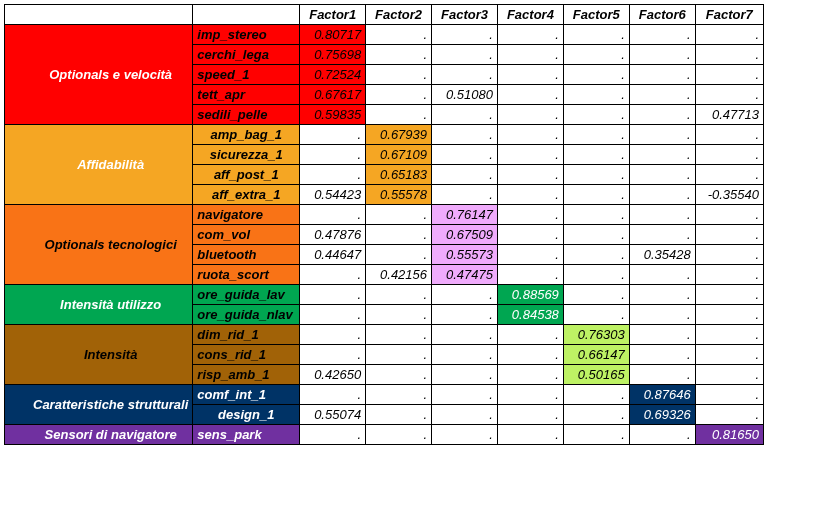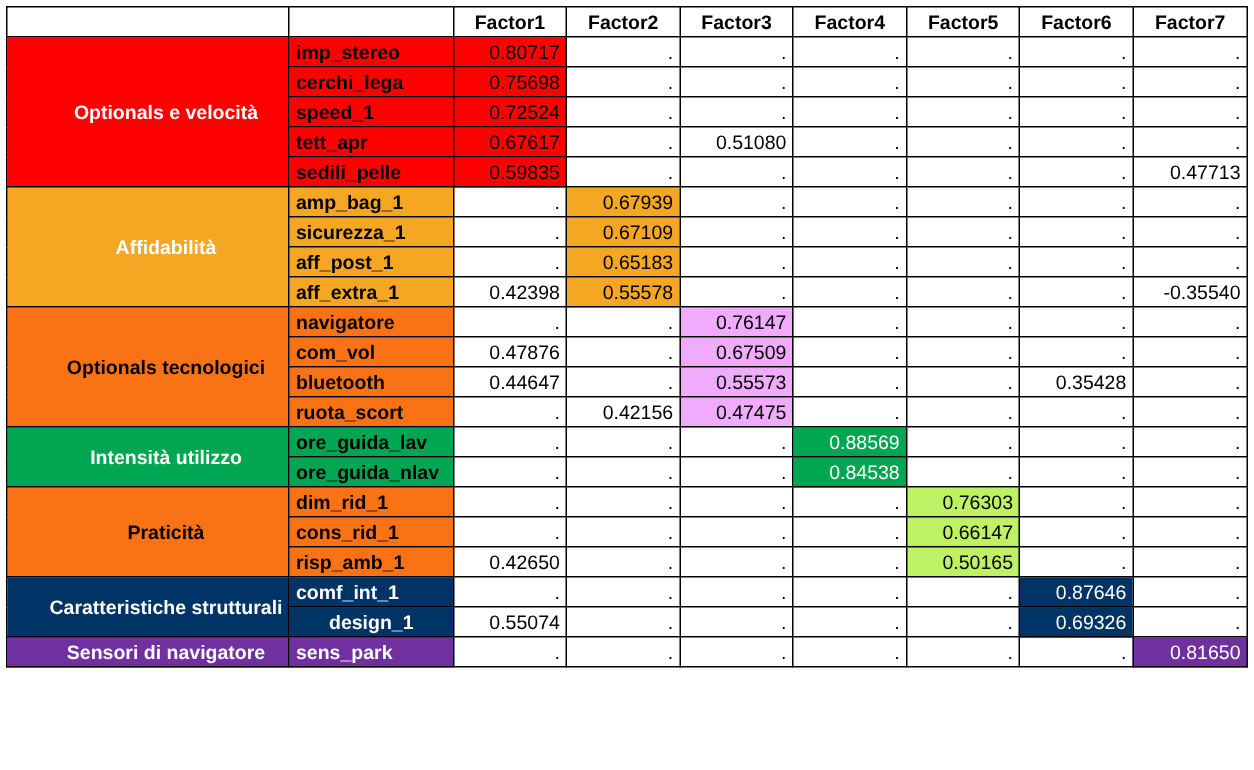--- a/index.html
+++ b/index.html
@@ -4,21 +4,22 @@
 <style>
   body {
     margin: 0;
     padding: 4px;
     font-family: Arial, sans-serif;
     font-size: 13px;
     background: #fff;
   }
   table {
     border-collapse: collapse;
-    width: 828px;
+    width: 760px;
+    font-style: italic;
   }
   th, td {
     border: 1px solid #000;
     padding: 2px 4px;
     height: 20px;
     box-sizing: border-box;
     white-space: nowrap;
   }
   th {
     text-align: center;
@@ -35,24 +36,24 @@
   .var-cell {
     font-weight: bold;
     color: #000;
   }
   .val {
     text-align: right;
     font-family: Arial, sans-serif;
   }
   
   .c-red    { background: #ff0000; }
-  .c-orange { background: #f5a623; }
+  .c-orange { background: #f5a623; text-align: center; }
   .c-yellow { background: #f97316; }
   .c-green  { background: #00a651; }
-  .c-sky    { background: #f97316; margin-top: 16px; }
+  .c-sky    { background: #a16207; margin-top: 16px; }
   .c-navy   { background: #003366; }
   .c-purple { background: #7030a0; }
   
   .darktext { color: #000; }
   
   .hl-red    { background: #ff0000; }
   .hl-orange { background: #f5a623; }
   .hl-yellow { background: #f0abfc; }
   .hl-green  { background: #00a651; color:#fff; }
   .hl-sky    { background: #bef264; }
@@ -168,21 +169,21 @@
         <td class="val">.</td>
         <td class="val hl-orange">0.65183</td>
         <td class="val">.</td>
         <td class="val">.</td>
         <td class="val">.</td>
         <td class="val">.</td>
         <td class="val">.</td>
       </tr>
       <tr>
         <td class="var-cell c-orange">aff_extra_1</td>
-        <td class="val">0.42398</td>
+        <td class="val">0.54423</td>
         <td class="val hl-orange">0.55578</td>
         <td class="val">.</td>
         <td class="val">.</td>
         <td class="val">.</td>
         <td class="val">.</td>
         <td class="val">-0.35540</td>
       </tr>
       <tr>
         <td rowspan="4" class="cat-cell c-yellow darktext">Optionals tecnologici</td>
         <td class="var-cell c-yellow">navigatore</td>
@@ -239,21 +240,21 @@
         <td class="var-cell c-green">ore_guida_nlav</td>
         <td class="val">.</td>
         <td class="val">.</td>
         <td class="val">.</td>
         <td class="val hl-green">0.84538</td>
         <td class="val">.</td>
         <td class="val">.</td>
         <td class="val">.</td>
       </tr>
       <tr>
-        <td rowspan="3" class="cat-cell c-sky darktext">Praticità</td>
+        <td rowspan="3" class="cat-cell c-sky darktext">Intensità</td>
         <td class="var-cell c-sky">dim_rid_1</td>
         <td class="val">.</td>
         <td class="val">.</td>
         <td class="val">.</td>
         <td class="val">.</td>
         <td class="val hl-sky">0.76303</td>
         <td class="val">.</td>
         <td class="val">.</td>
       </tr>
       <tr>

